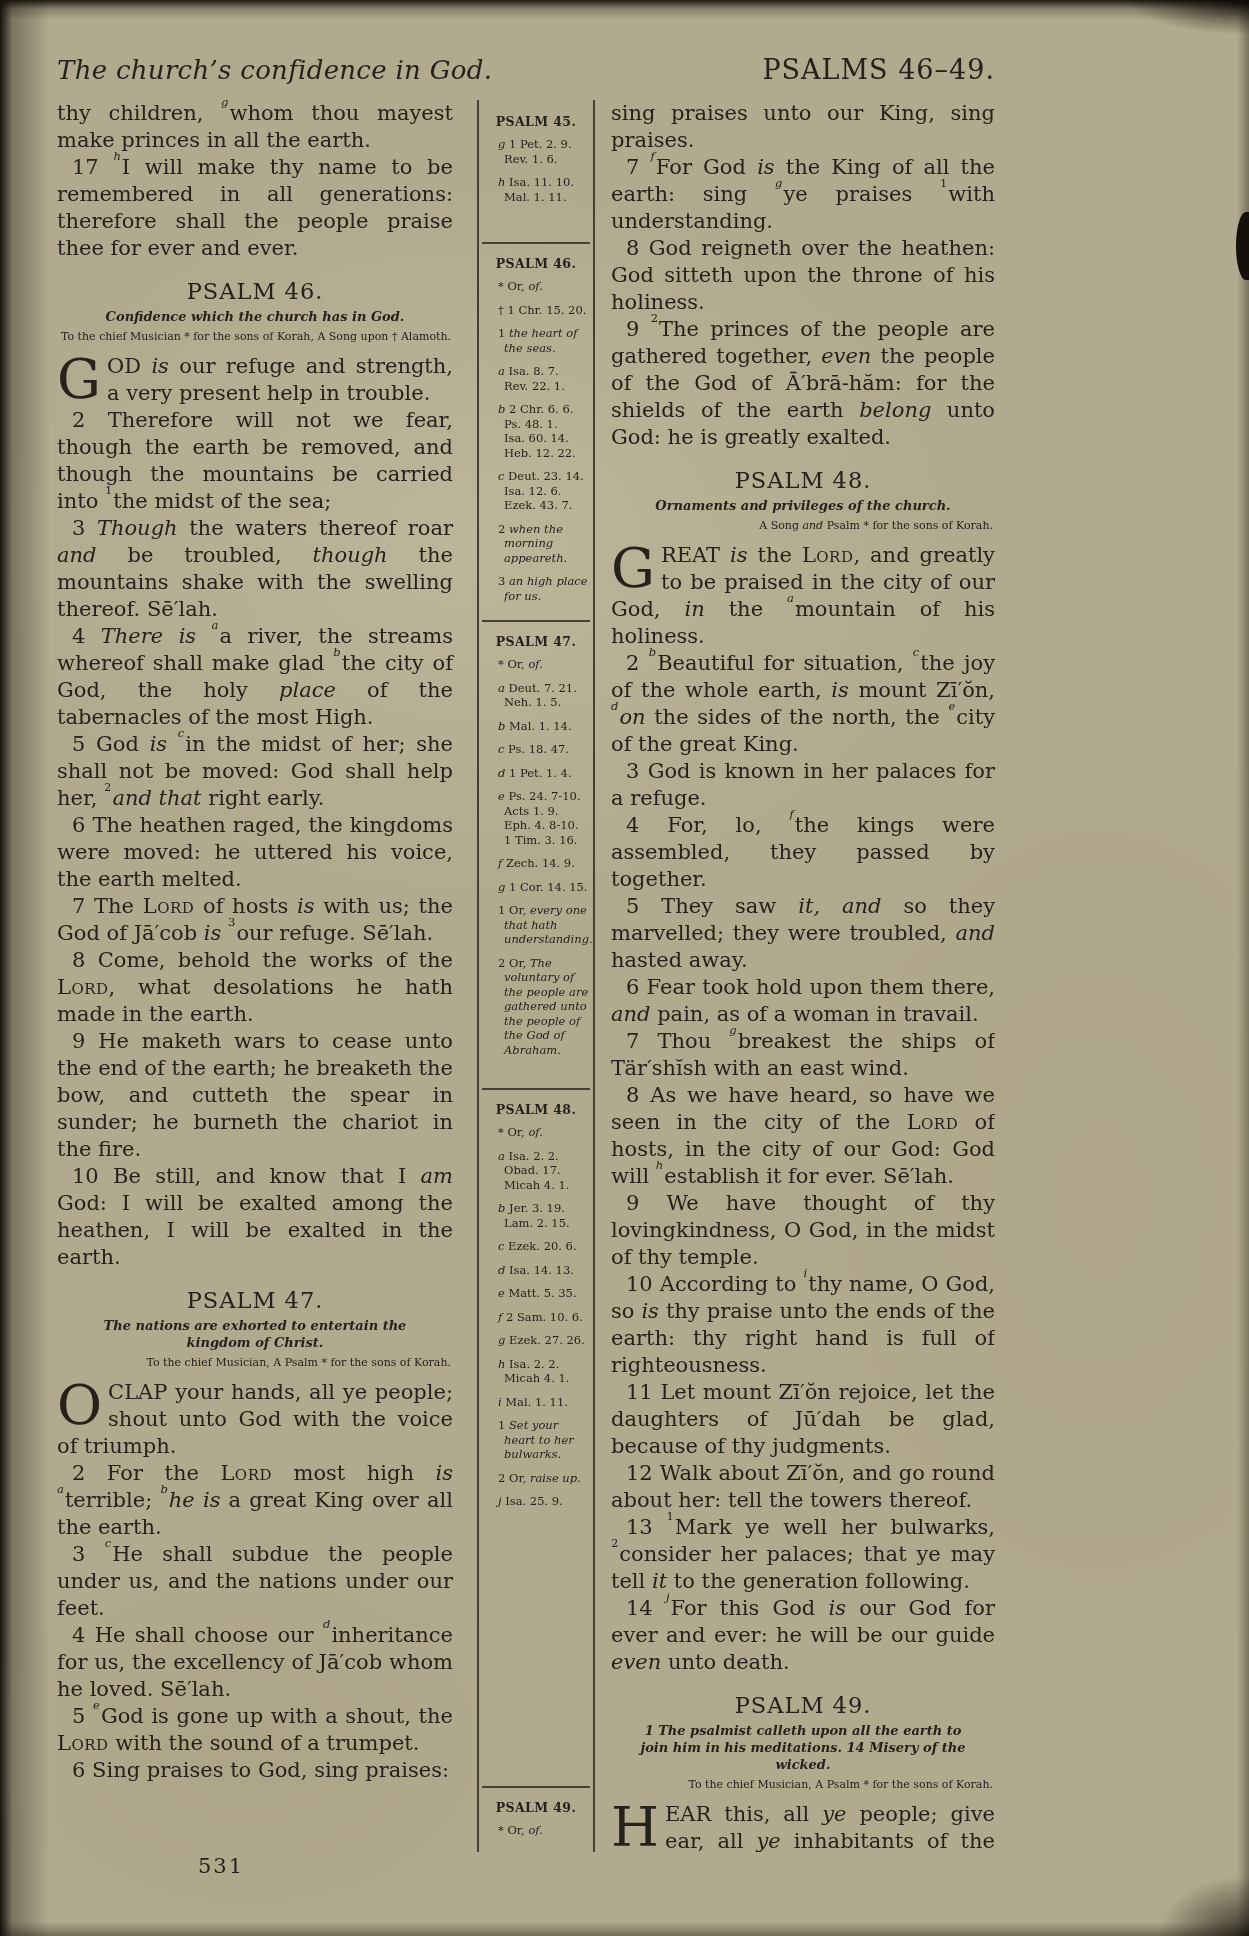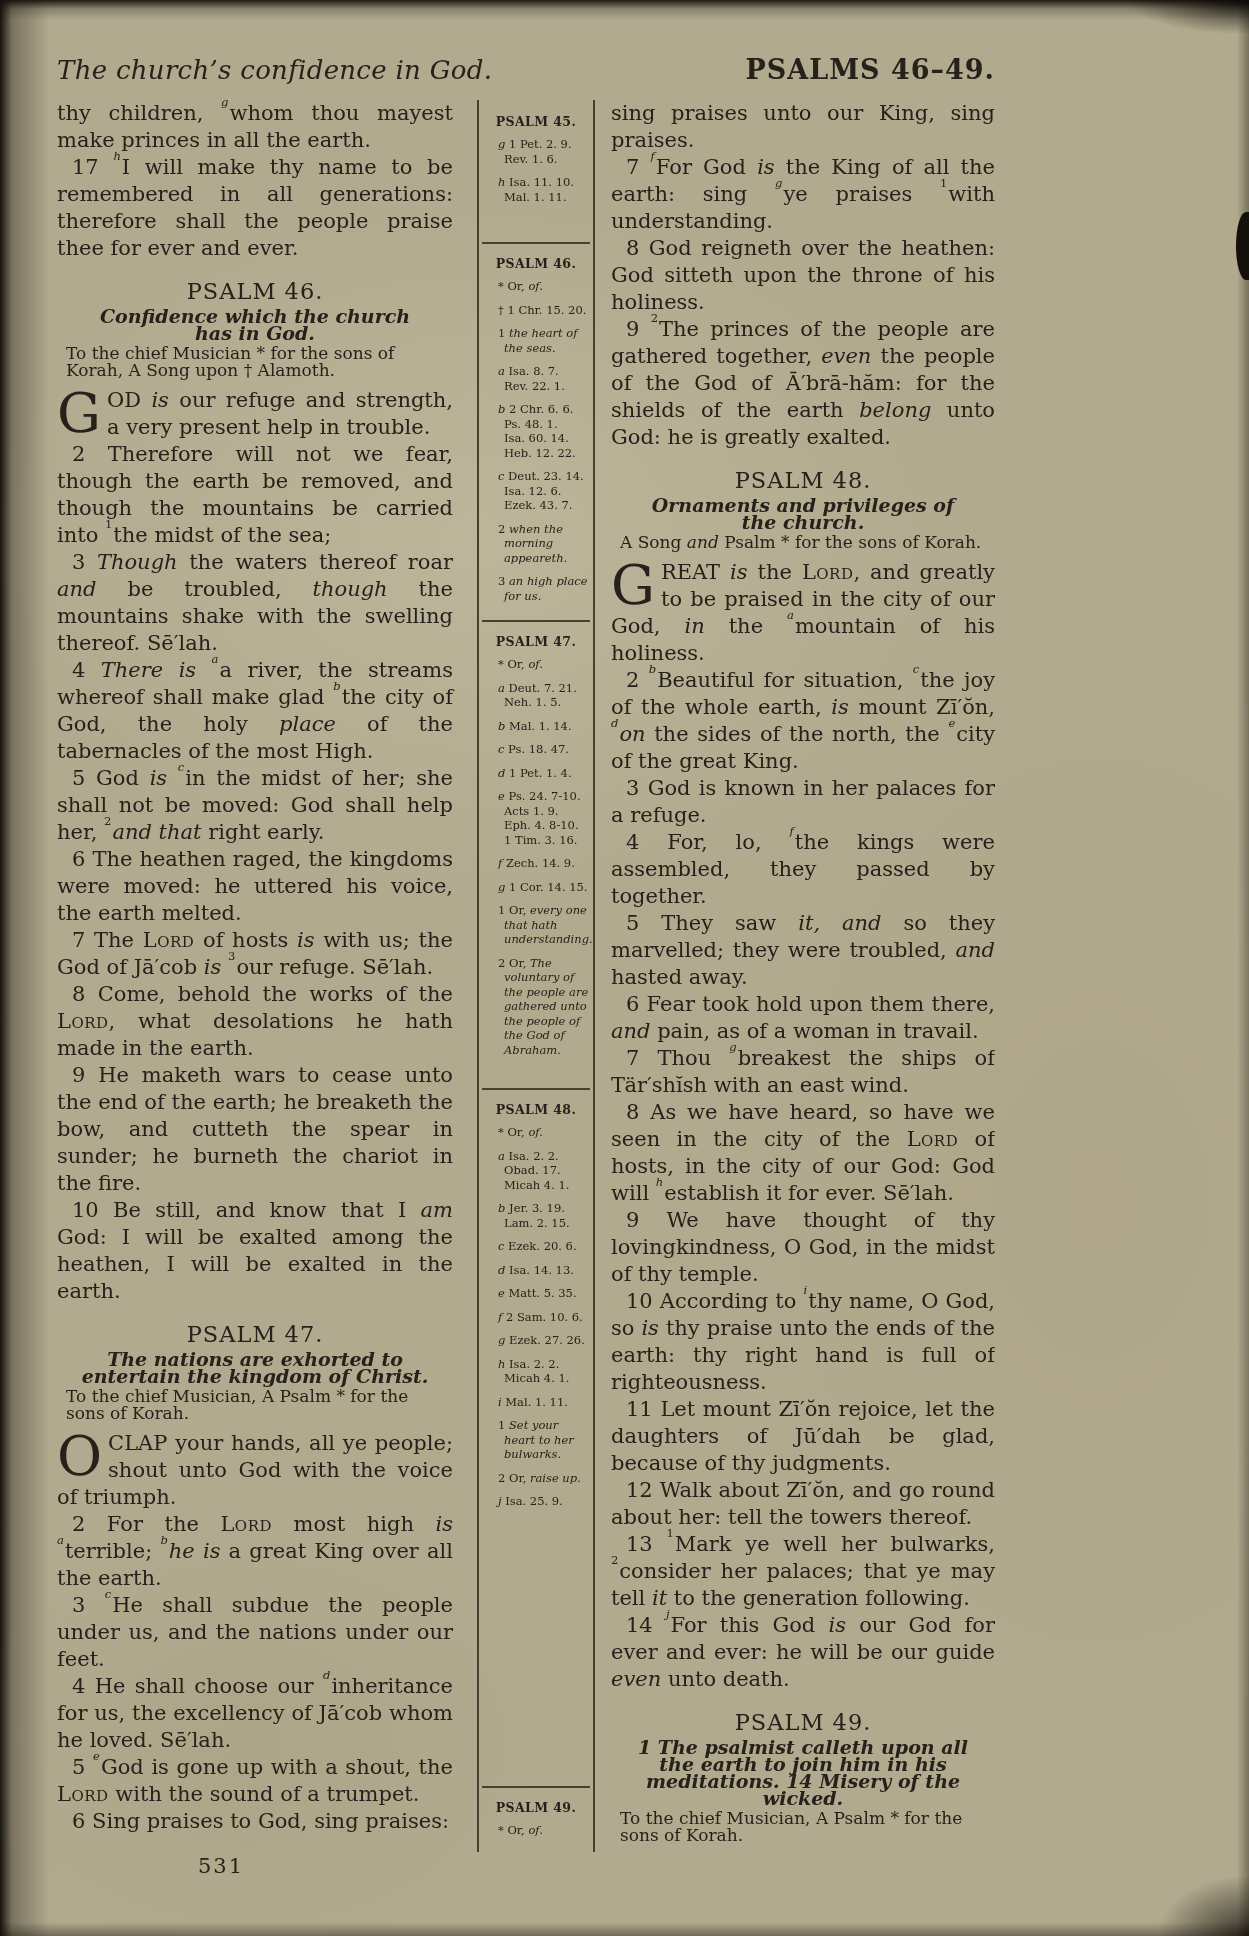--- a/index.html
+++ b/index.html
@@ -24,41 +24,41 @@
   .corner-tr { position:absolute; top:0; right:0; width:120px; height:34px;
     background:radial-gradient(ellipse at top right, rgba(10,8,5,0.9), rgba(10,8,5,0) 72%); }
   .corner-br { position:absolute; bottom:0; right:0; width:90px; height:60px;
     background:radial-gradient(ellipse at bottom right, rgba(10,8,5,0.75), rgba(10,8,5,0) 72%); }
   .blotch-right { position:absolute; top:212px; right:0; width:13px; height:68px;
     background:#14100a; border-radius:10px 0 0 10px / 34px 0 0 34px; }
 
   .page-header { position:absolute; left:57px; top:54px; width:938px;
     display:flex; justify-content:space-between; align-items:baseline; }
   .header-left { font-style:italic; font-size:26px; letter-spacing:0.3px; }
-  .header-right { font-weight:bold; font-size:27px; letter-spacing:1px; }
+  .header-right { font-weight:normal; font-size:27px; letter-spacing:1px; }
 
   .columns { position:absolute; left:57px; top:100px; width:938px; height:1752px; display:flex; }
   .col-left  { width:420px; padding-right:24px; overflow:hidden; }
   .col-refs  { width:118px; border-left:2px solid #45402f; border-right:2px solid #45402f;
                position:relative; padding:0 6px; overflow:hidden; }
   .col-right { flex:1; padding-left:16px; overflow:hidden; }
 
   p.verse { font-size:21px; line-height:27px; text-align:justify; text-indent:15px; }
   p.verse.cont { text-indent:0; }
   p.verse sup { font-size:0.55em; font-style:italic; line-height:0; position:relative; top:-0.48em; margin-right:1px; }
   p.verse sup.n { font-style:normal; }
   .sc { font-variant:small-caps; letter-spacing:0.5px; }
   p.drop { text-indent:0; }
   .cap { float:left; font-size:55px; line-height:0.82; padding:4px 6px 0 0; }
 
   p.psalm-head { text-align:center; font-size:22.5px; line-height:28px; letter-spacing:1px;
     margin:15px 0 3px; text-indent:0; }
-  p.summary { text-align:center; font-style:italic; font-weight:bold; font-size:19px;
+  p.summary { text-align:center; font-style:italic; font-weight:bold; font-size:13px;
     line-height:17px; margin:2px 24px 3px; text-indent:0; }
-  p.insc { text-align:left; font-size:17px; line-height:17px; margin:1px 9px 8px; text-indent:0; }
+  p.insc { text-align:right; font-size:11px; line-height:17px; margin:1px 2px 8px; text-indent:0; }
 
   .ref-block { position:absolute; left:0; right:0; padding:0 3px; }
   .ref-rule { border-top:2px solid #45402f; margin:0 0 12px; }
   .ref-head { text-align:center; font-weight:bold; font-size:12.5px; letter-spacing:0.4px; margin-bottom:8px; }
   p.ref-item { font-size:11.5px; line-height:14.5px; margin-bottom:9px;
     text-indent:-6px; padding-left:6px;margin-left:16px; }
 
   .page-number { position:absolute; left:198px; top:1854px; font-size:21px; letter-spacing:2px; }
 </style>
 </head>

